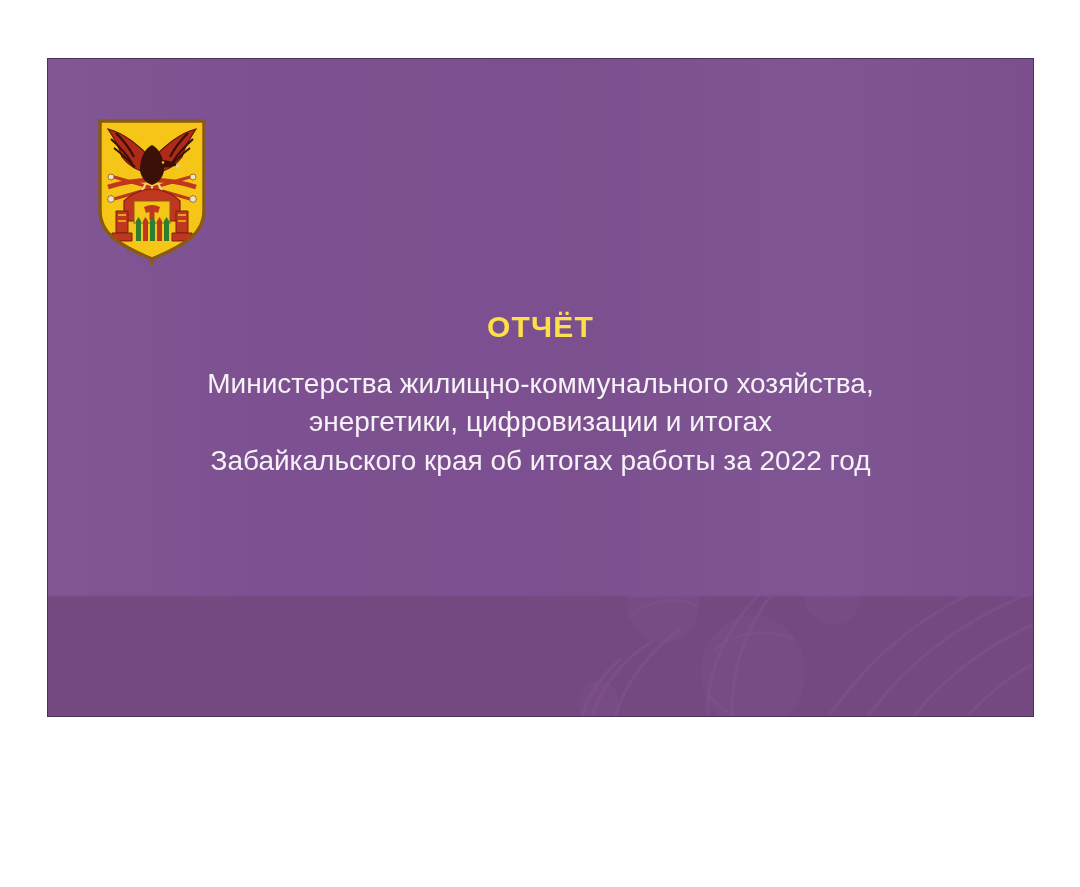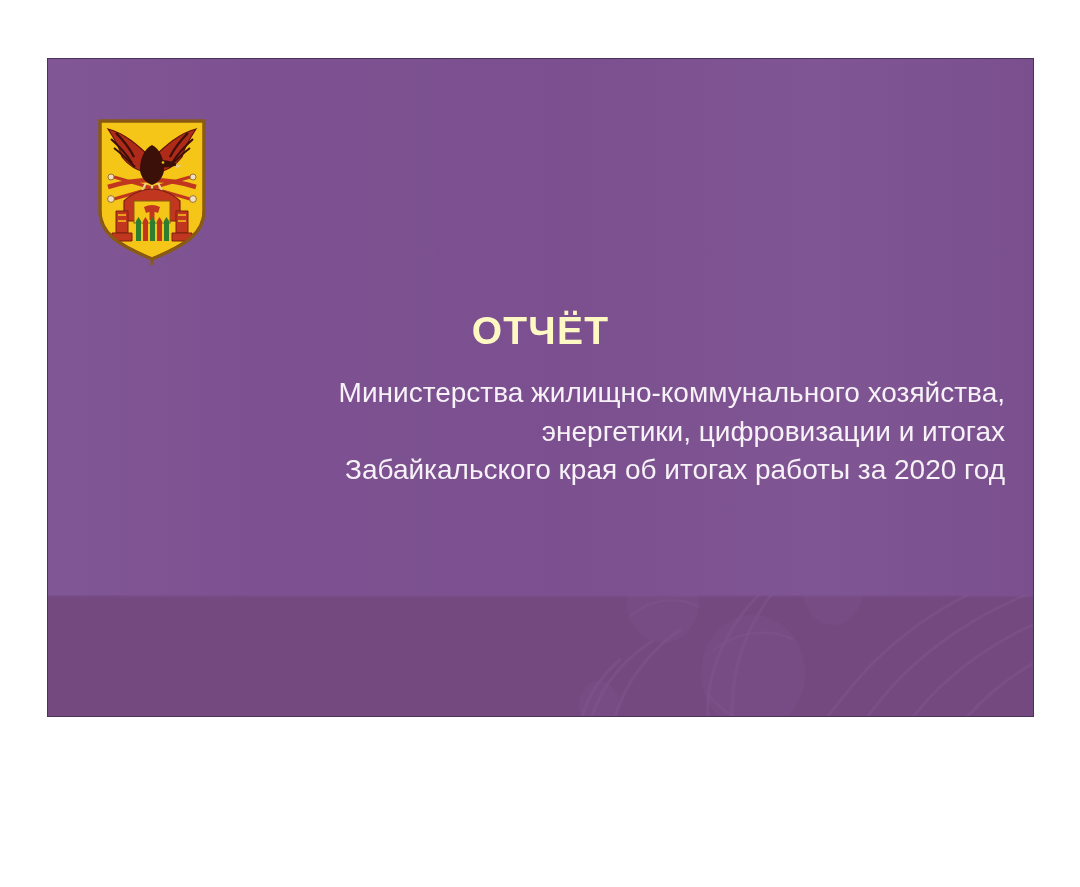--- a/index.html
+++ b/index.html
@@ -84,34 +84,33 @@
   
   #title-block {
     position: absolute;
     left: 0;
     right: 0;
     top: 252px;
     text-align: center;
     color: #ffffff;
   }
   #main-title {
-    font-size: 39px;
+    font-size: 30px;
     font-weight: bold;
     letter-spacing: 1.2px;
     line-height: 1.05;
     margin: 0 0 22px 0;
-    color: #fef9c3;
+    color: #fde047;
   }
   #subtitle-lines {
     font-size: 28px;
     font-weight: 400;
     line-height: 1.38;
     color: #f6f2f7;
     padding: 0 28px;
-    text-align: right;
   }
   #subtitle-lines .sub-line {
     display: block;
     white-space: nowrap;
   }
 </style>
 </head>
 <body>
 
 <div id="slide-canvas">
@@ -188,21 +187,21 @@
 
       <path d="M58 144 L58 150" stroke="#8a5a14" stroke-width="3"></path>
     </svg>
   </div>
 
   <div id="title-block">
     <h1 id="main-title">ОТЧЁТ</h1>
     <div id="subtitle-lines">
       <span class="sub-line">Министерства жилищно-коммунального хозяйства,</span>
       <span class="sub-line">энергетики, цифровизации и итогах</span>
-      <span class="sub-line">Забайкальского края об итогах работы за 2020 год</span>
+      <span class="sub-line">Забайкальского края об итогах работы за 2022 год</span>
     </div>
   </div>
 
   <div id="bottom-band">
     <div class="band-top-edge"></div>
     <div id="band-ornament">
       <svg viewBox="0 0 560 210" xmlns="http://www.w3.org/2000/svg">
         <g fill="none" stroke="#8e5f9c" stroke-width="3" opacity="0.55">
           <path d="M540 10 C470 30 400 70 350 130 C320 166 300 196 292 210"></path>
           <path d="M556 28 C486 50 418 92 372 152 C348 182 336 200 332 210"></path>

